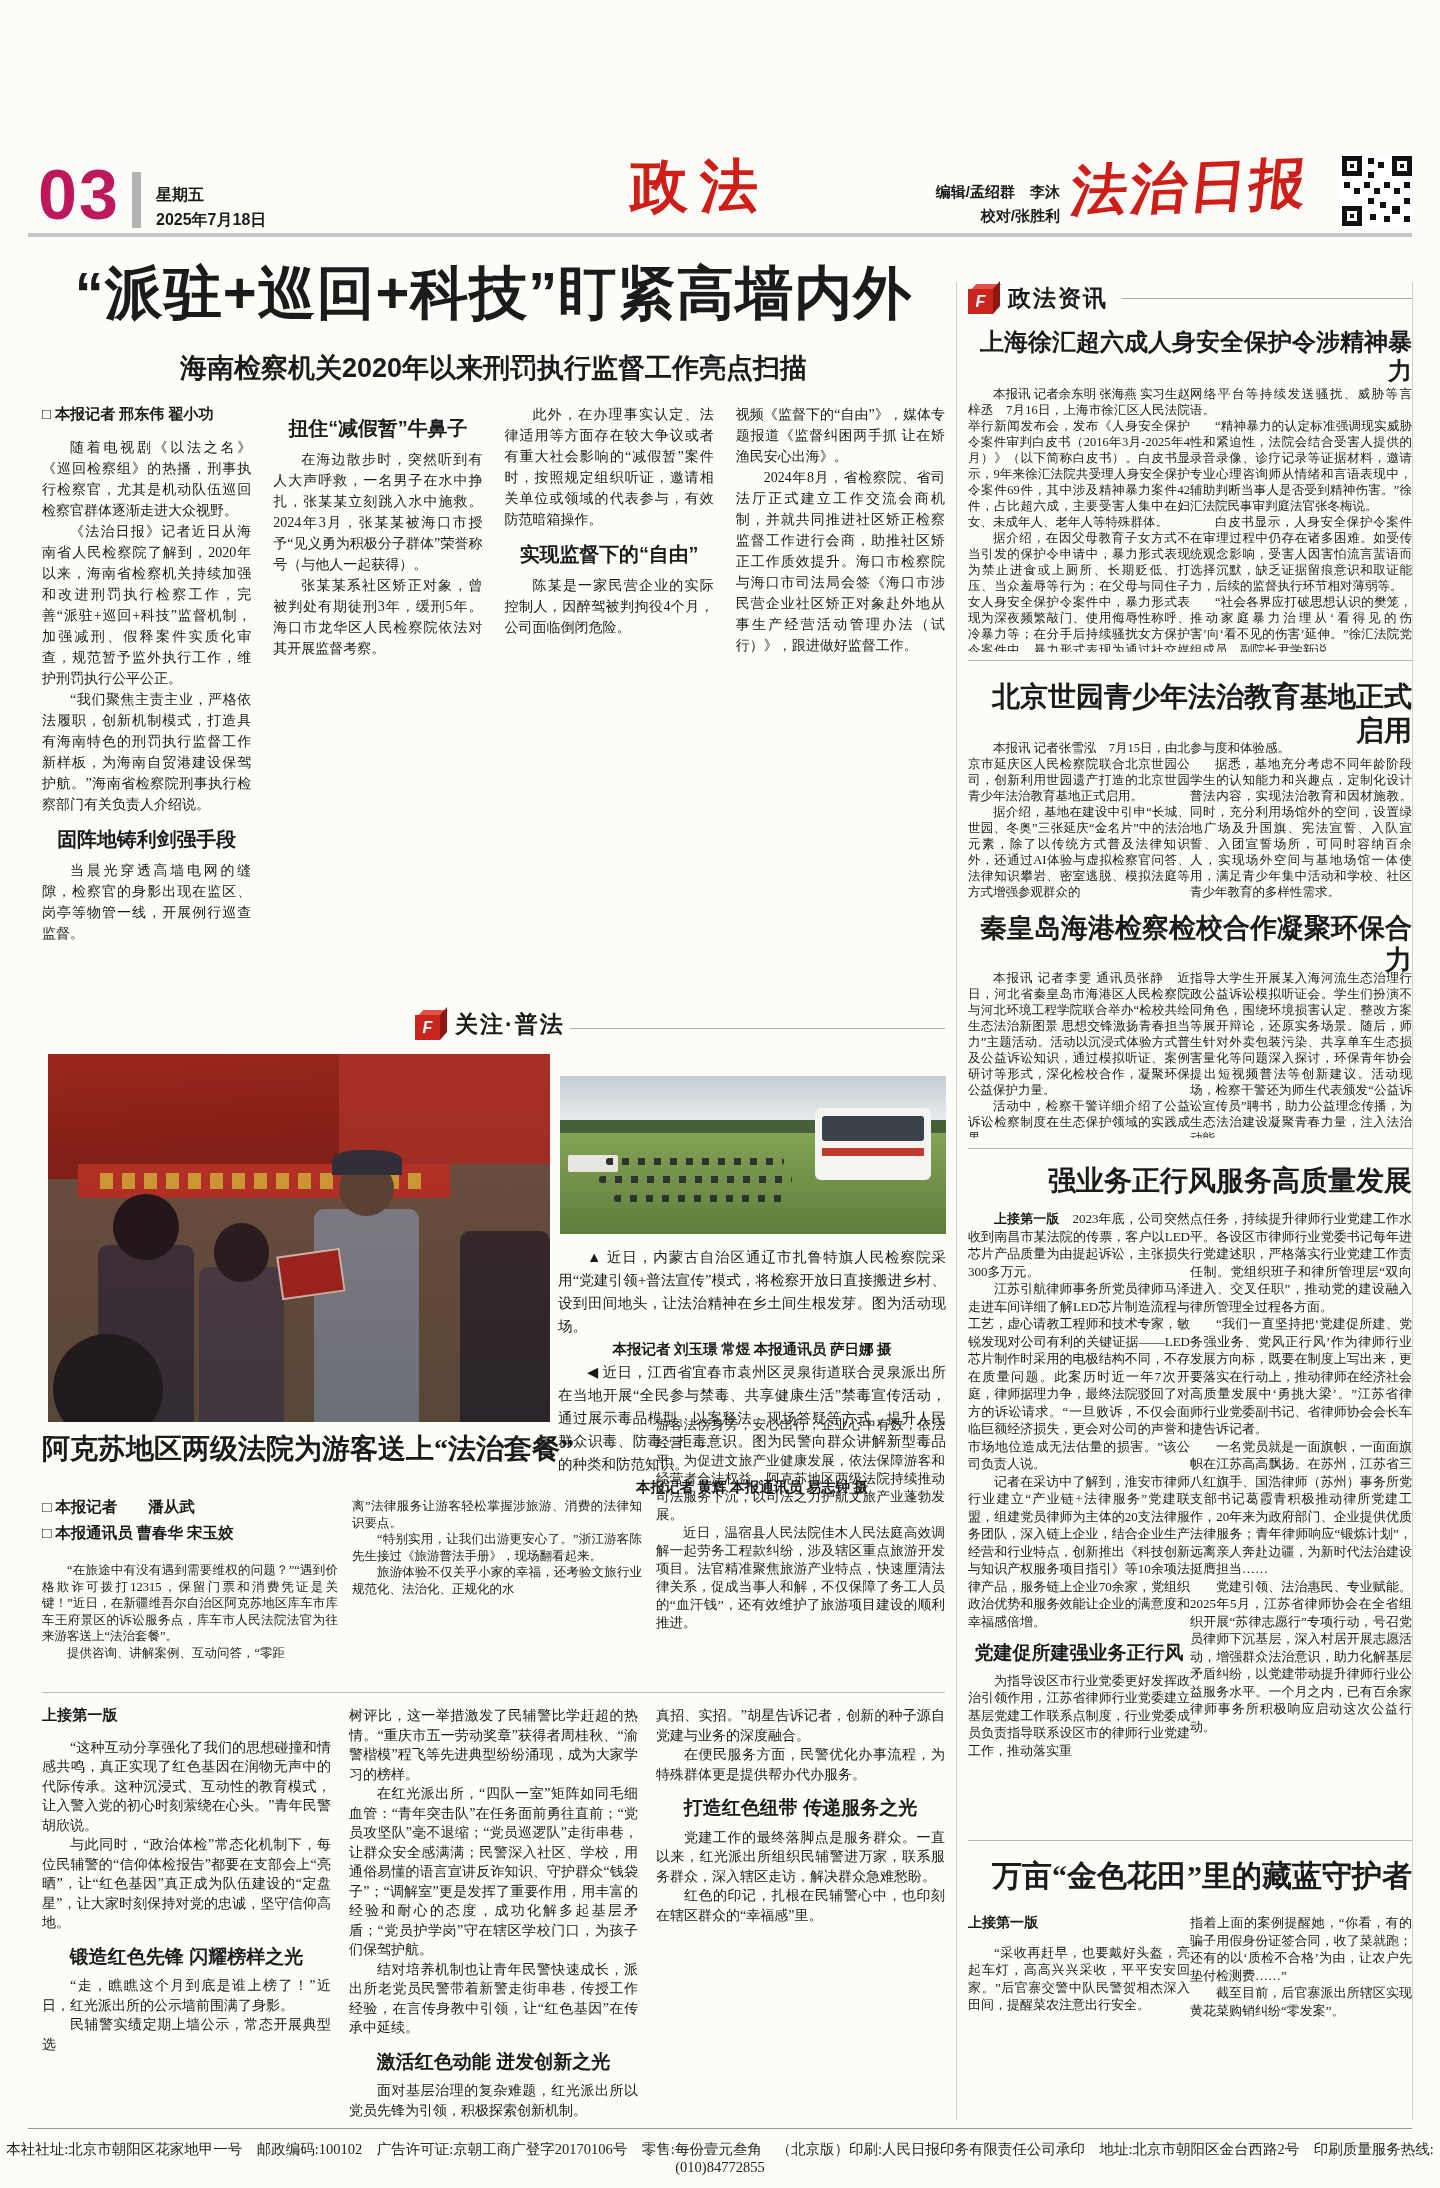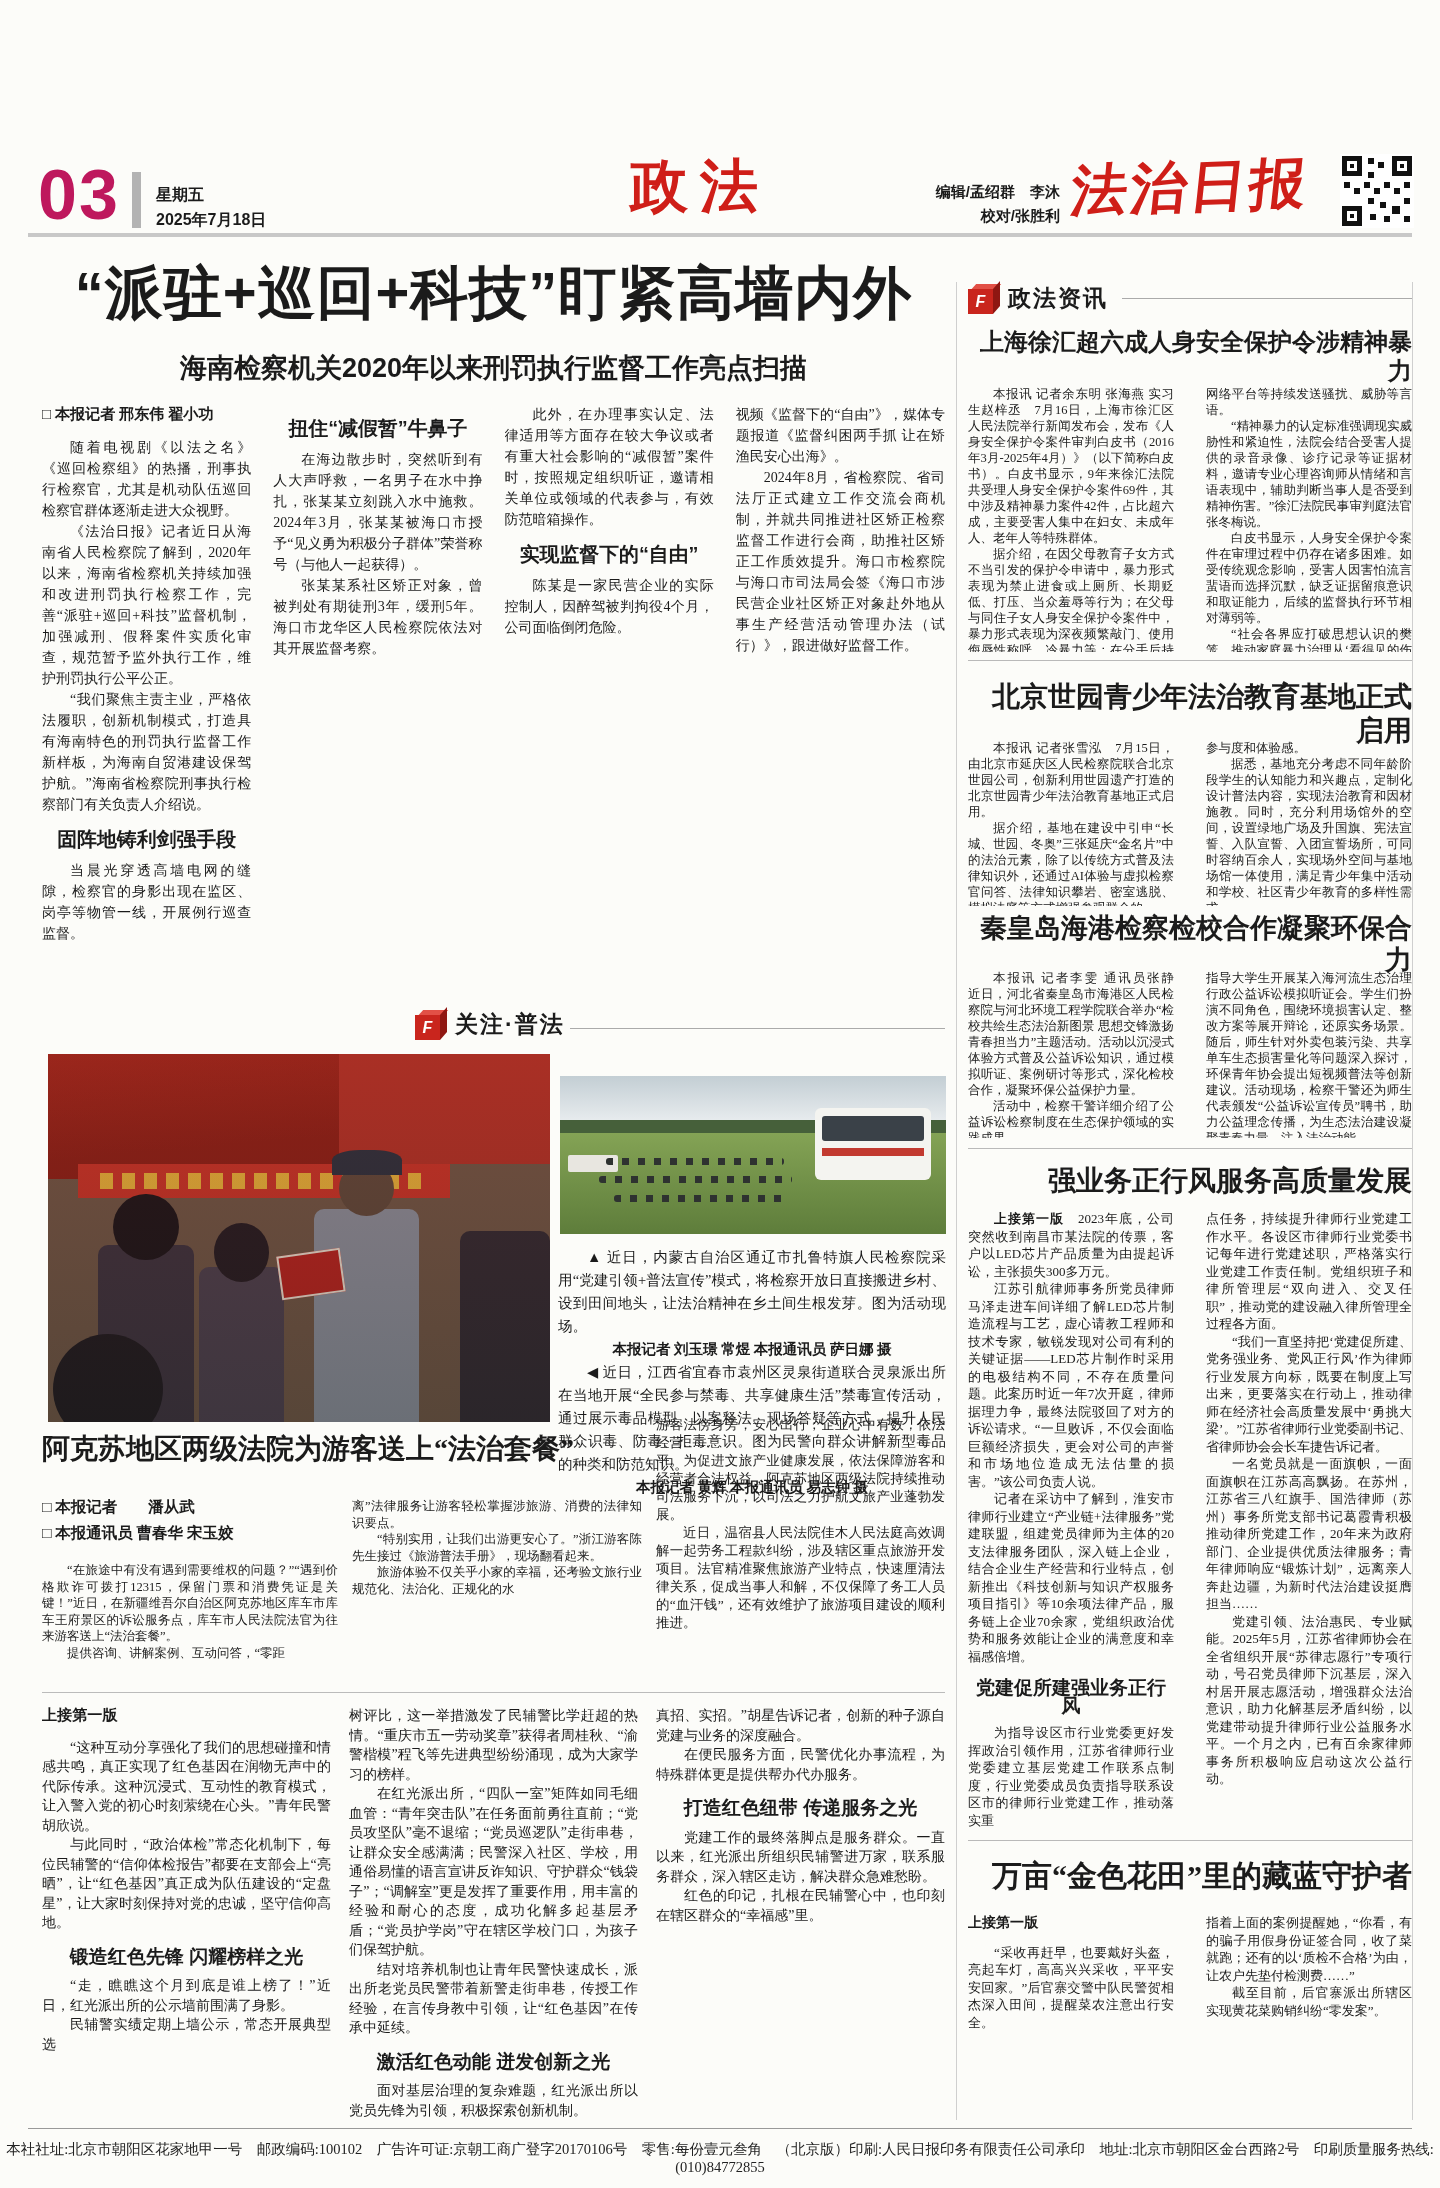--- a/index.html
+++ b/index.html
@@ -36,21 +36,21 @@
   
   .badge-row{display:flex;align-items:center;gap:8px;}
   .badge-label{font-family:"Liberation Sans","DejaVu Sans",sans-serif;font-weight:bold;font-size:23px;letter-spacing:2px;}
   .badge-line{flex:1;height:1px;background:#aaa;margin-left:6px;}
   .cube{position:relative;width:32px;height:32px;flex:0 0 32px;}
   .cube .cfront{position:absolute;left:0;bottom:0;width:25px;height:25px;background:#c9251d;color:#fff;
         display:flex;align-items:center;justify-content:center;font:italic 900 16px "Liberation Sans",sans-serif;}
   .cube .ctop{position:absolute;left:5px;top:2px;width:25px;height:7px;background:#e25046;transform:skewX(-42deg);}
   .cube .cside{position:absolute;right:0;bottom:4px;width:7px;height:25px;background:#8f1712;transform:skewY(-48deg);}
   .sb-head{width:444px;text-align:right;font-weight:700;line-height:1.2;}
-  .sb-body{width:444px;display:flex;gap:32px;font-size:12.5px;line-height:16px;text-align:justify;overflow:hidden;}
+  .sb-body{width:444px;display:flex;gap:0;font-size:12.5px;line-height:16px;text-align:justify;overflow:hidden;}
   .sb-body .col{flex:1 1 0;overflow:hidden;}
   .sb-body .sub-head{font-size:19px;}
   
   .focus-line{left:570px;top:1028px;width:375px;height:1px;background:#aaa;}
   .focus-badge{left:415px;top:1008px;}
   .photo{overflow:hidden;}
   .photo-left{left:48px;top:1054px;width:502px;height:368px;background:#6e5847;}
   .photo-right{left:560px;top:1076px;width:386px;height:158px;background:#7d9c50;}
   .captions{left:558px;top:1246px;width:388px;font-size:14.5px;line-height:23px;text-align:justify;}
   .captions .credit{font-weight:bold;text-align:center;text-indent:0;}

